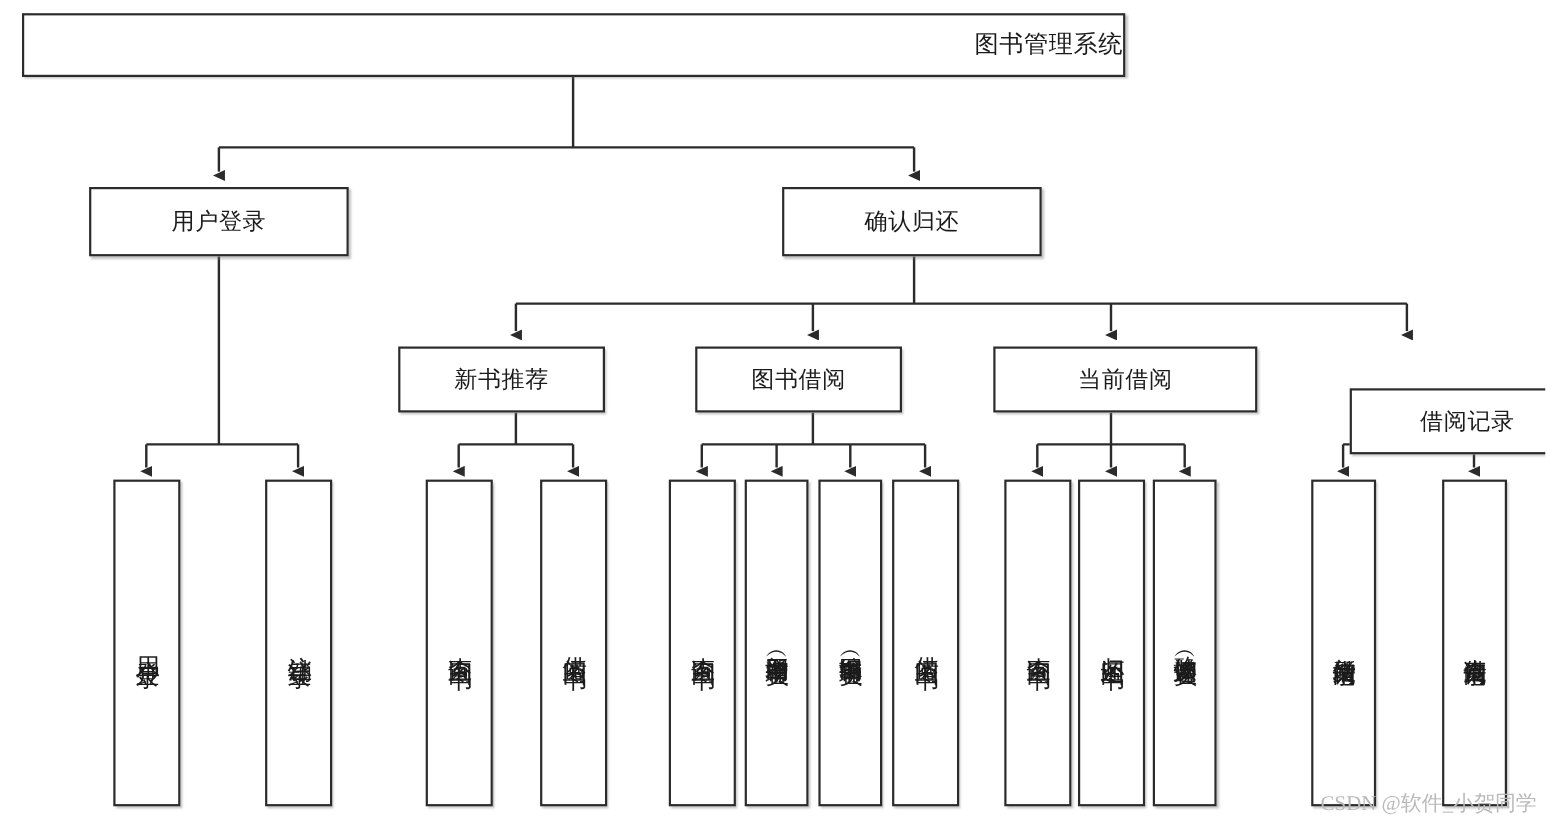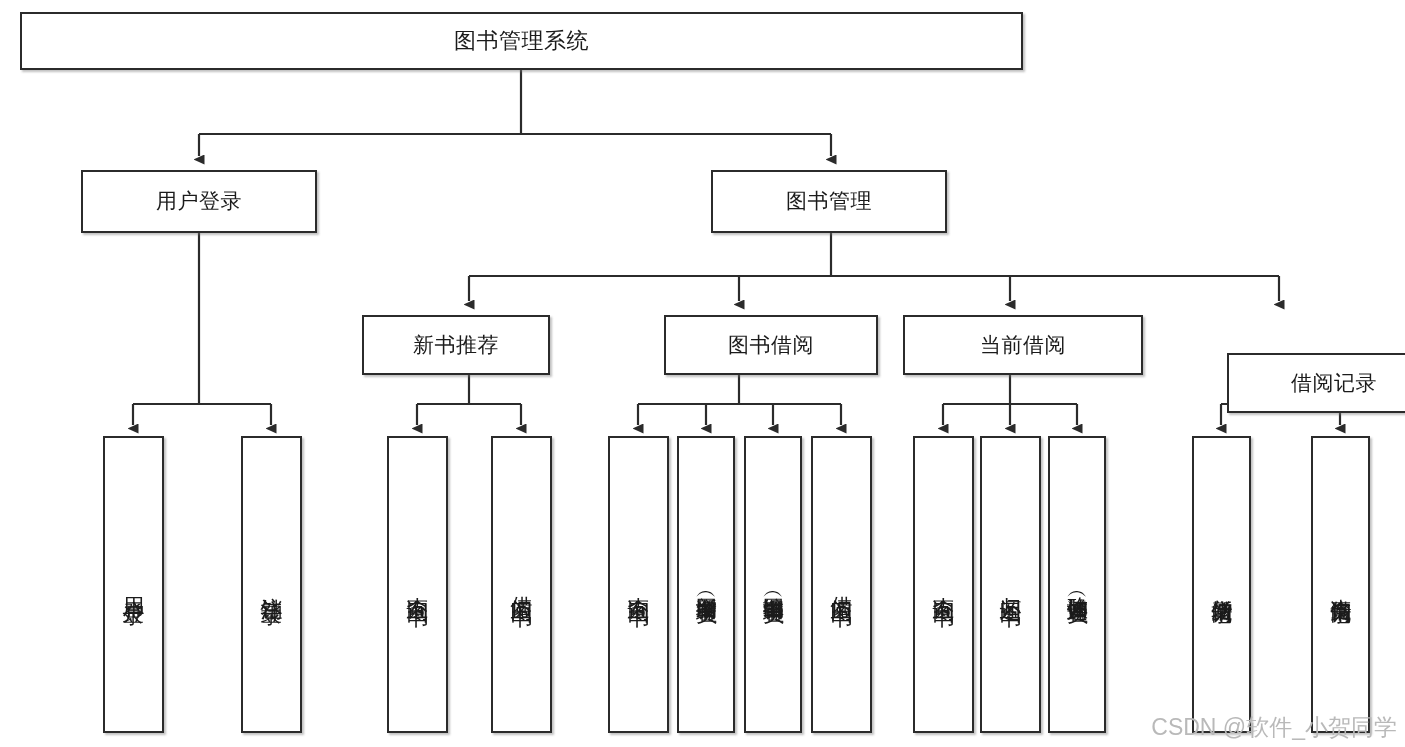--- a/index.html
+++ b/index.html
@@ -64,25 +64,25 @@
     max-height: 100%;
   }
   .node.vert.tight .label {
     letter-spacing: 1px;
     font-size: 21px;
   }
   .watermark {
     position: absolute;
     right: 8px;
     bottom: 4px;
-    font-size: 23px;
+    font-size: 19px;
     color: #b9b9b9;
     z-index: 5;
     white-space: nowrap;
-    font-family: Liberation Sans, sans-serif;
+    font-family: Liberation Serif, serif;
   }
 </style>
 </head>
 <body>
 
 <div id="canvas">
 
   <svg id="edges" viewBox="0 0 1405 747" xmlns="http://www.w3.org/2000/svg">
     <defs>
       <marker id="arrow" markerWidth="10" markerHeight="11" refX="1.5" refY="5.5" orient="auto" markerUnits="userSpaceOnUse">
@@ -128,35 +128,35 @@
       <path d="M1010,404 L1010,425" marker-end="url(#arrow)"></path>
       <path d="M1077,404 L1077,425" marker-end="url(#arrow)"></path>
 
       <path d="M1279,375 L1279,404"></path>
       <path d="M1221,404 L1340,404"></path>
       <path d="M1221,404 L1221,425" marker-end="url(#arrow)"></path>
       <path d="M1340,404 L1340,425" marker-end="url(#arrow)"></path>
     </g>
   </svg>
 
-  <div class="node horiz root" style="left:20px; top:12px; width:1003px; height:58px;">
+  <div class="node horiz root" style="left:20px; top:12px; width:1003px; height:58px;justify-content:flex-end;">
     <span class="label">图书管理系统</span>
   </div>
 
   <div class="node horiz" style="left:81px; top:170px; width:236px; height:63px;">
     <span class="label">用户登录</span>
   </div>
   <div class="node horiz" style="left:711px; top:170px; width:236px; height:63px;">
-    <span class="label">图书管理</span>
+    <span class="label">确认归还</span>
   </div>
 
   <div class="node horiz" style="left:362px; top:315px; width:188px; height:60px;">
     <span class="label">新书推荐</span>
   </div>
-  <div class="node horiz" style="left:664px; top:315px; width:214px; height:60px;">
+  <div class="node horiz" style="left:632px; top:315px; width:188px; height:60px;">
     <span class="label">图书借阅</span>
   </div>
   <div class="node horiz" style="left:903px; top:315px; width:240px; height:60px;">
     <span class="label">当前借阅</span>
   </div>
   <div class="node horiz" style="left:1227px; top:315px; width:214px; height:60px;margin-top:38px;">
     <span class="label">借阅记录</span>
   </div>
 
   <div class="node vert" style="left:103px; top:436px; width:61px; height:297px;">

